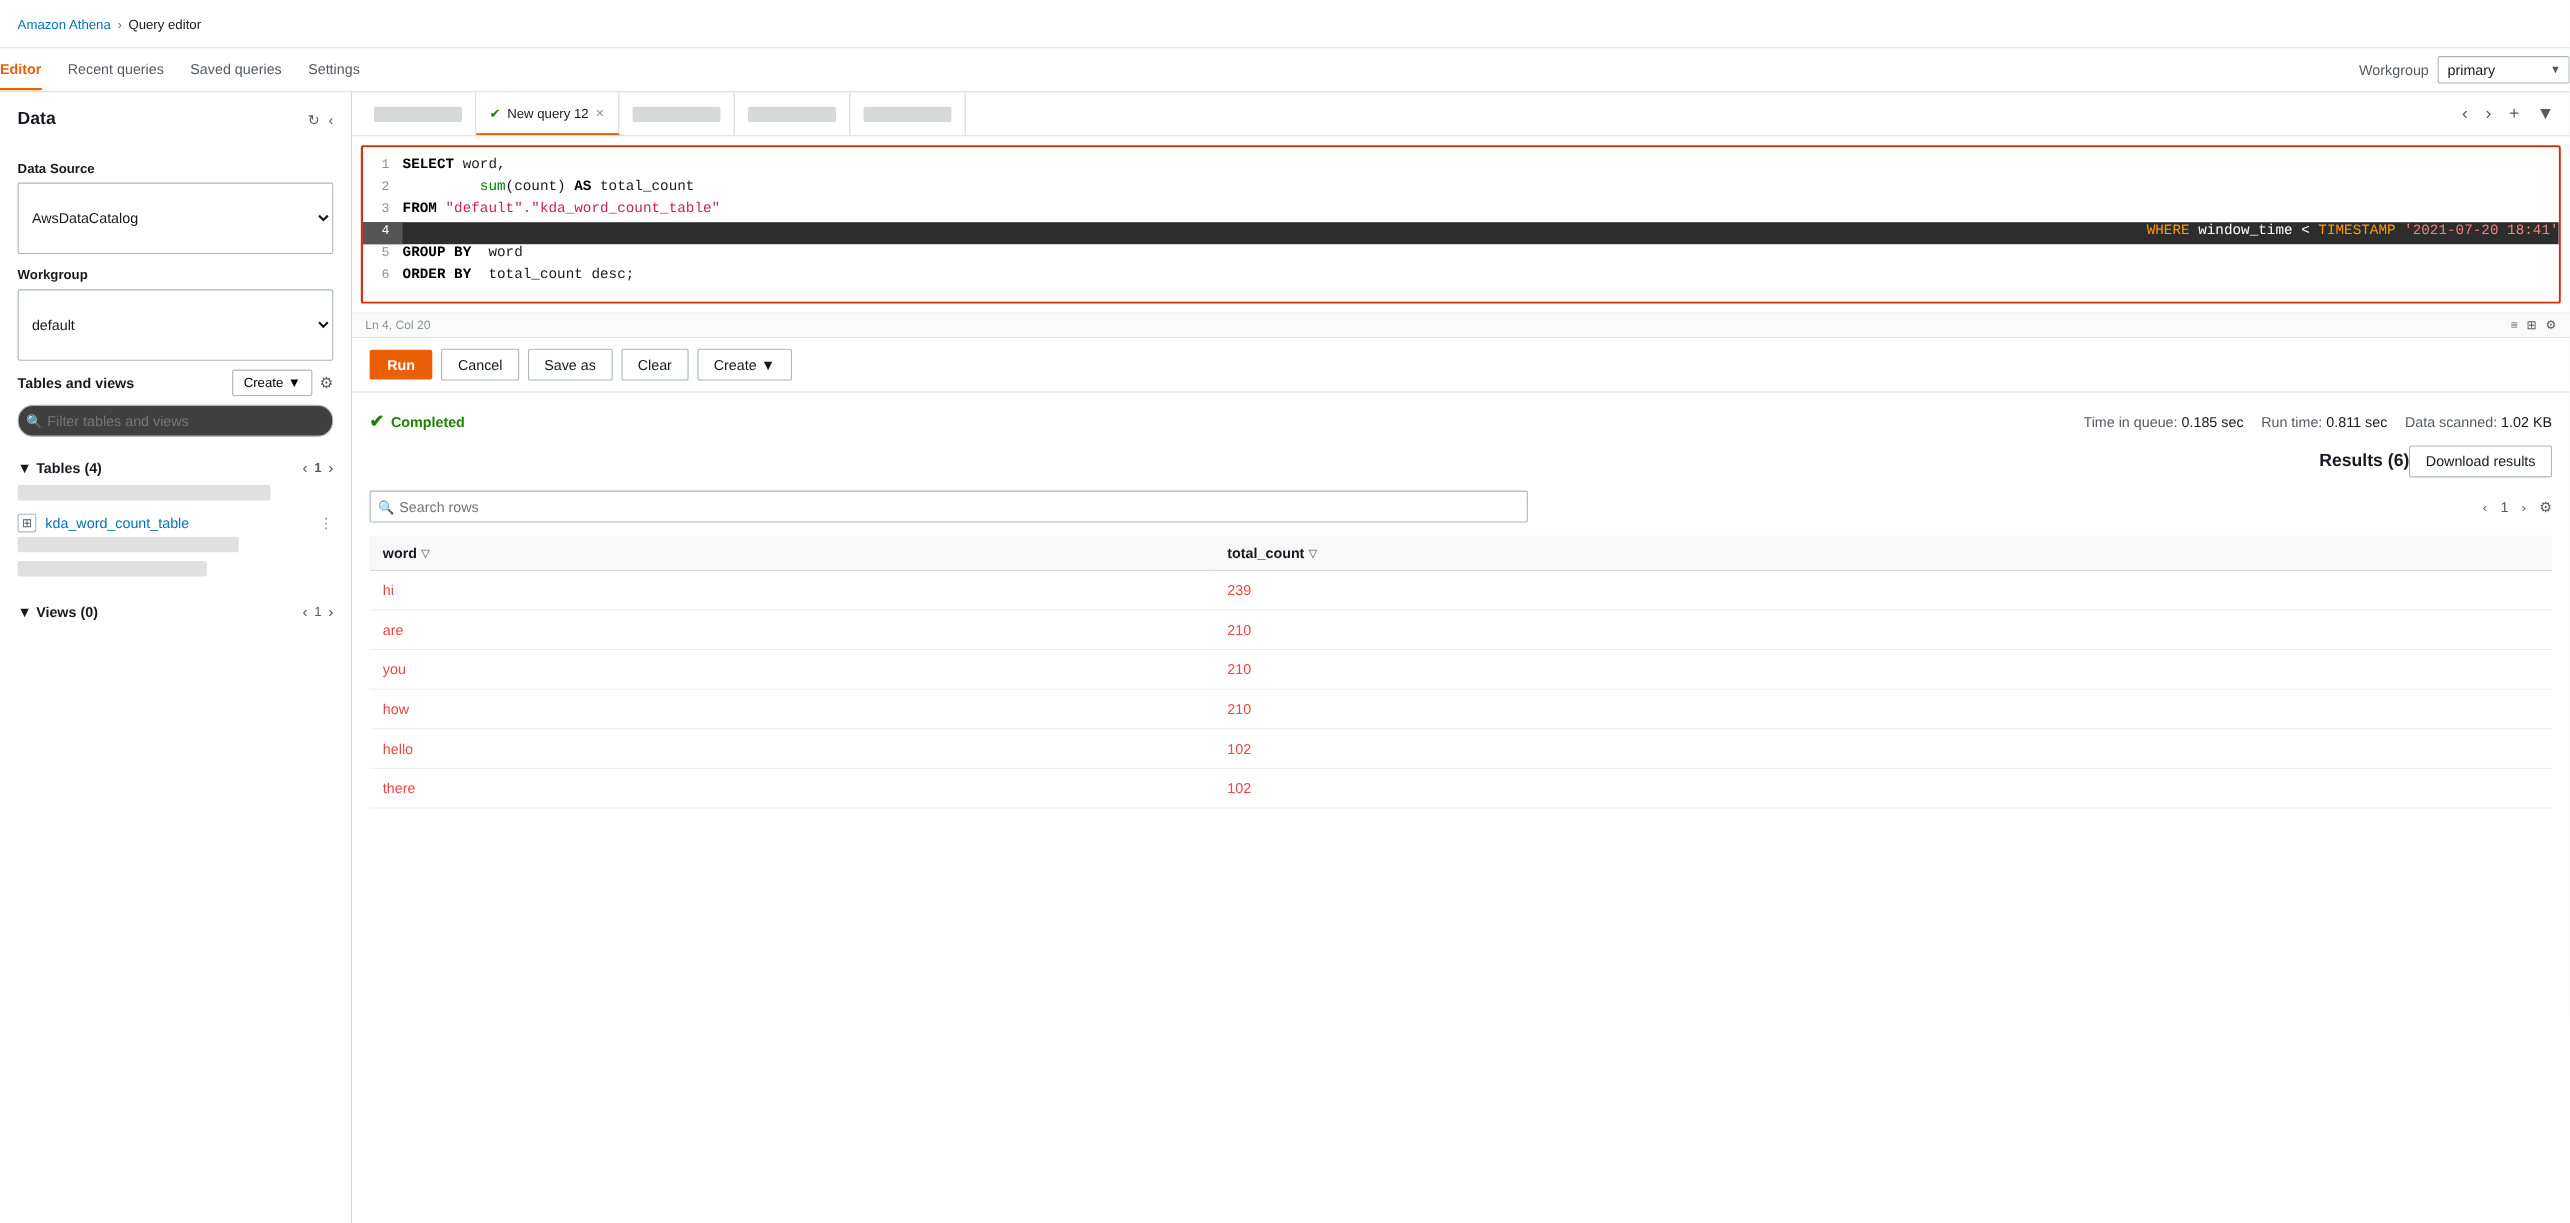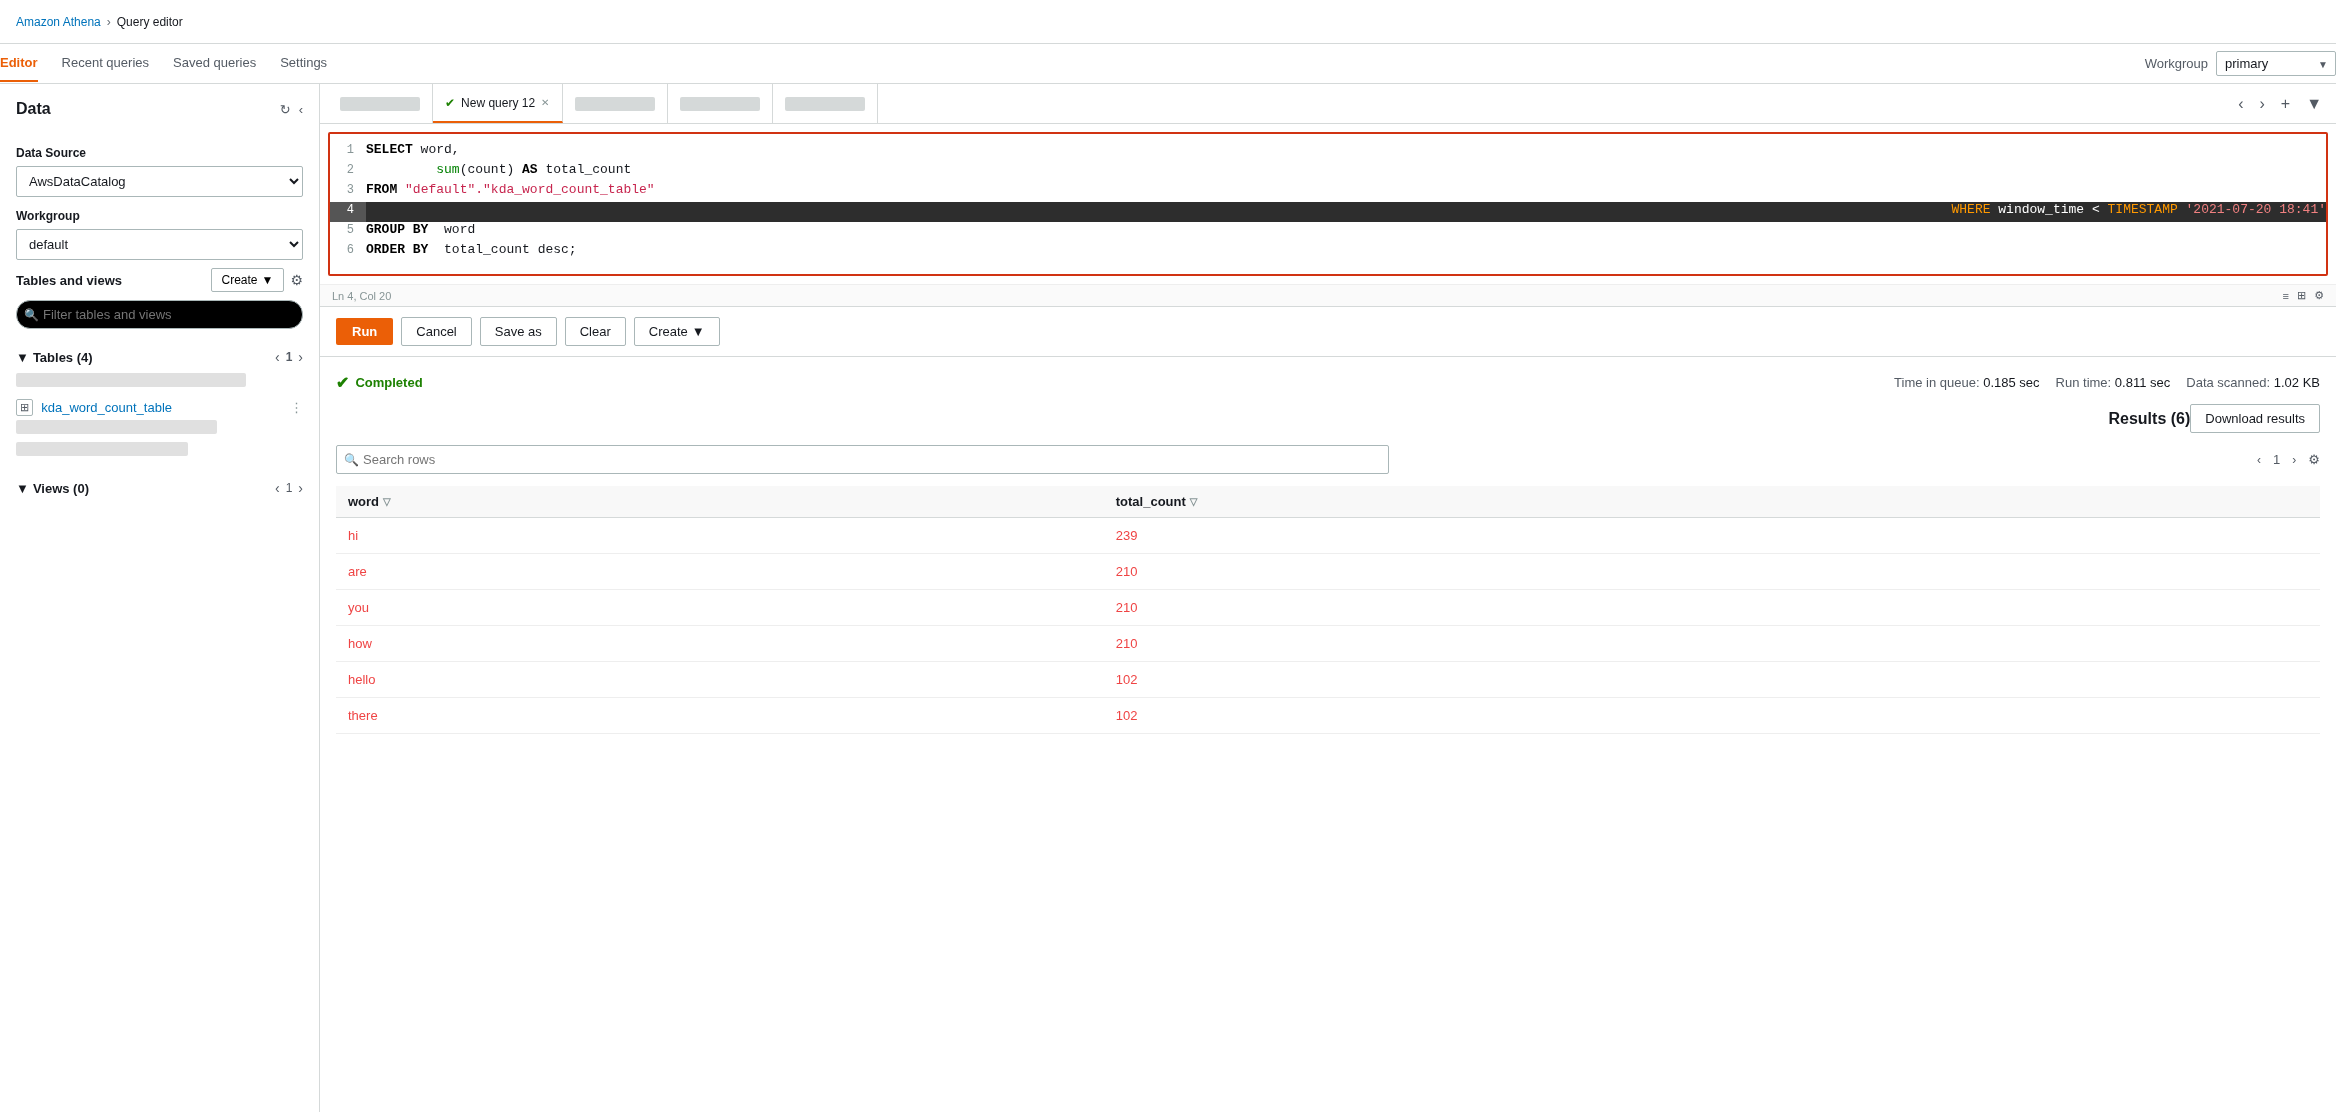--- a/index.html
+++ b/index.html
@@ -24,28 +24,28 @@
     
     .main-layout { display: flex; height: calc(100vh - 84px); }
 
     
     .sidebar { width: 320px; min-width: 320px; background: #fff; border-right: 1px solid #d5d9d9; display: flex; flex-direction: column; padding: 16px; overflow-y: auto; }
     .sidebar-header { display: flex; align-items: center; justify-content: space-between; margin-bottom: 16px; }
     .sidebar-title { font-size: 16px; font-weight: 700; }
     .sidebar-icons { display: flex; gap: 8px; color: #545b64; cursor: pointer; }
 
     .label { font-size: 12px; color: #16191f; font-weight: 600; margin-bottom: 6px; margin-top: 12px; }
-    .select-box { width: 100%; border: 1px solid #aab7b8; border-radius: 2px; padding: 6px 8px; font-size: 13px; background: #fff; color: #16191f; }
+    .select-box { width: 100%; border: 1px solid #aab7b8; border-radius: 2px; padding: 23px 8px; font-size: 13px; background: #fff; color: #16191f; }
 
     .section-title { font-weight: 700; margin-top: 20px; margin-bottom: 8px; font-size: 13px; display: flex; align-items: center; justify-content: space-between; }
     .section-nav { display: flex; align-items: center; gap: 6px; color: #545b64; font-size: 12px; }
 
     .filter-input-wrap { position: relative; margin-bottom: 12px; }
     .filter-input-wrap .search-icon { position: absolute; left: 8px; top: 50%; transform: translateY(-50%); color: #879596; font-size: 12px; }
-    .filter-input { width: 100%; border: 1px solid #aab7b8; border-radius: 14px; padding: 6px 8px 6px 26px; font-size: 13px; color: #879596; background: #000000; }
+    .filter-input { width: 100%; border: 1px solid #aab7b8; border-radius: 14px; padding: 6px 8px 6px 26px; font-size: 13px; color: #879596; background: #404040; }
 
     .tables-section { margin-top: 8px; }
     .tables-header { display: flex; align-items: center; justify-content: space-between; margin-bottom: 8px; }
     .create-btn { border: 1px solid #aab7b8; background: #fff; border-radius: 2px; padding: 4px 10px; font-size: 12px; cursor: pointer; display: flex; align-items: center; gap: 4px; }
     .gear-icon { color: #545b64; cursor: pointer; font-size: 14px; }
 
     .blurred-row { background: #e0e0e0; height: 14px; border-radius: 2px; margin-bottom: 8px; width: 80%; }
 
     .table-item { display: flex; align-items: center; gap: 8px; padding: 4px 0; font-size: 13px; cursor: pointer; }
     .table-item .table-icon { color: #545b64; font-size: 11px; border: 1px solid #aab7b8; padding: 1px 3px; border-radius: 2px; }

